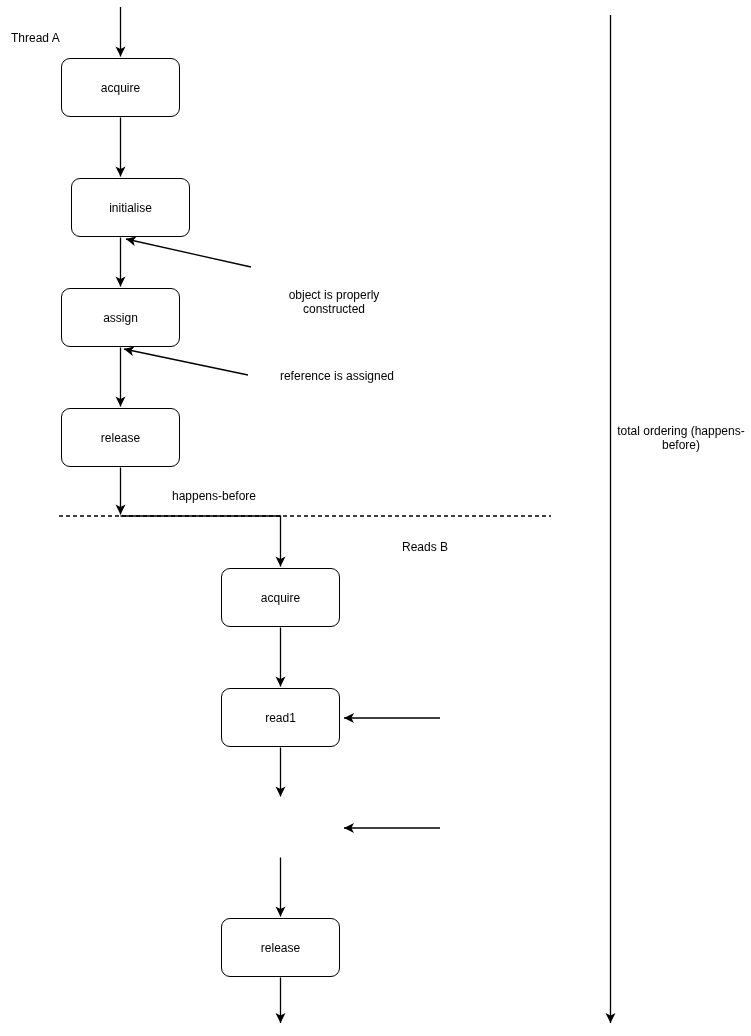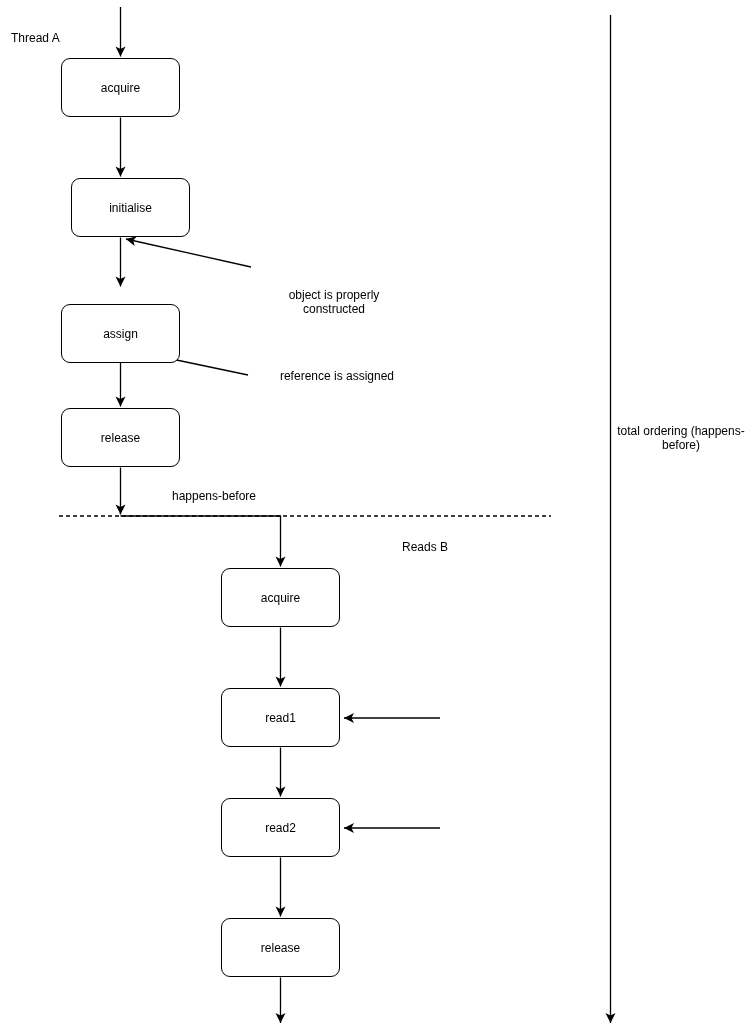--- a/index.html
+++ b/index.html
@@ -33,21 +33,21 @@
   .lbl {
     position: absolute;
     font-size: 12px;
     line-height: 14px;
     white-space: pre-line;
   }
   .lbl.center { text-align: center; }
   
   .a-acquire    { left: 61px;  top: 58px;  }
   .a-initialise { left: 61px;  top: 178px; margin-left: 10px; }
-  .a-assign     { left: 61px;  top: 288px; margin-top: 16px; }
+  .a-assign     { left: 61px;  top: 288px; }
   .a-release    { left: 61px;  top: 408px; }
   
   .b-acquire    { left: 221px; top: 568px; }
   .b-read1      { left: 221px; top: 688px; }
   .b-read2      { left: 221px; top: 798px; }
   .b-release    { left: 221px; top: 918px; }
   
   .thread-a-label { left: 11px;  top: 31px;  }
   .thread-b-label { left: 402px; top: 540px; }
   .happens-before-label { left: 144px; top: 489px; width: 140px; }
@@ -98,21 +98,20 @@
   <div class="lbl thread-a-label">Thread A</div>
   <div class="lbl thread-b-label">Reads B</div>
 
   <div class="node a-acquire">acquire</div>
   <div class="node a-initialise">initialise</div>
   <div class="node a-assign">assign</div>
   <div class="node a-release">release</div>
 
   <div class="node b-acquire">acquire</div>
   <div class="node b-read1">read1</div>
-  <div class="node b-read2">read2</div>
   <div class="node b-release">release</div>
 
   <div class="lbl center ann-object">object is properly
 constructed</div>
   <div class="lbl center ann-reference">reference is assigned</div>
 
   <div class="lbl center happens-before-label">happens-before</div>
   <div class="lbl center total-ordering-label">total ordering (happens-
 before)</div>
 

